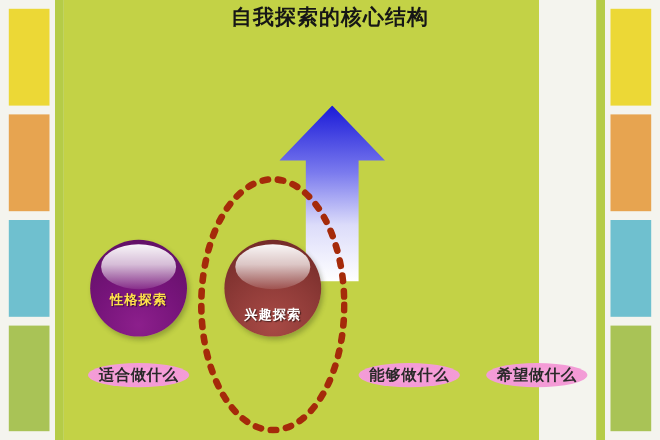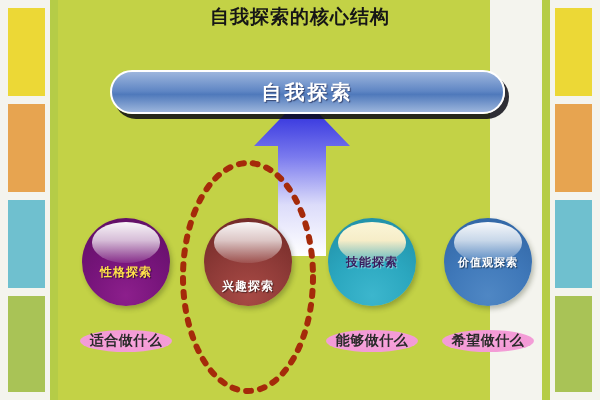--- a/index.html
+++ b/index.html
@@ -121,45 +121,34 @@
             <stop offset="0%" stop-color="#1a1ad8"></stop>
             <stop offset="38%" stop-color="#7a7aee"></stop>
             <stop offset="68%" stop-color="#dcdcfa"></stop>
             <stop offset="100%" stop-color="#ffffff"></stop>
           </linearGradient>
         </defs>
         <polygon points="48,0 96,50 72,50 72,160 24,160 24,50 0,50" fill="url(#agrad)"></polygon>
       </svg>
     </div>
 
-    <div class="banner">
-      <span class="banner-text">自我探索</span>
-    </div>
 
     <div class="oval">
       <svg width="136" height="234" viewBox="0 0 136 234" xmlns="http://www.w3.org/2000/svg">
         <ellipse cx="68" cy="117" rx="65" ry="114" fill="none" stroke="#a52a0a" stroke-width="6" stroke-dasharray="5 9" stroke-linecap="round"></ellipse>
       </svg>
     </div>
 
     <div class="ball b0" style="left:24px;top:218px;">
       <div class="gloss"></div>
       <span class="ball-label">性格探索</span>
     </div>
     <div class="ball b1" style="left:146px;top:218px;">
       <div class="gloss"></div>
       <span class="ball-label">兴趣探索</span>
-    </div>
-    <div class="ball b2" style="left:270px;top:218px;">
-      <div class="gloss"></div>
-      <span class="ball-label">技能探索</span>
-    </div>
-    <div class="ball b3" style="left:386px;top:218px;">
-      <div class="gloss"></div>
-      <span class="ball-label">价值观探索</span>
     </div>
 
     <div class="pill" style="left:22px;top:330px;">
       <span class="pill-text">适合做什么</span>
     </div>
     <div class="pill" style="left:268px;top:330px;">
       <span class="pill-text">能够做什么</span>
     </div>
     <div class="pill" style="left:384px;top:330px;">
       <span class="pill-text">希望做什么</span>

